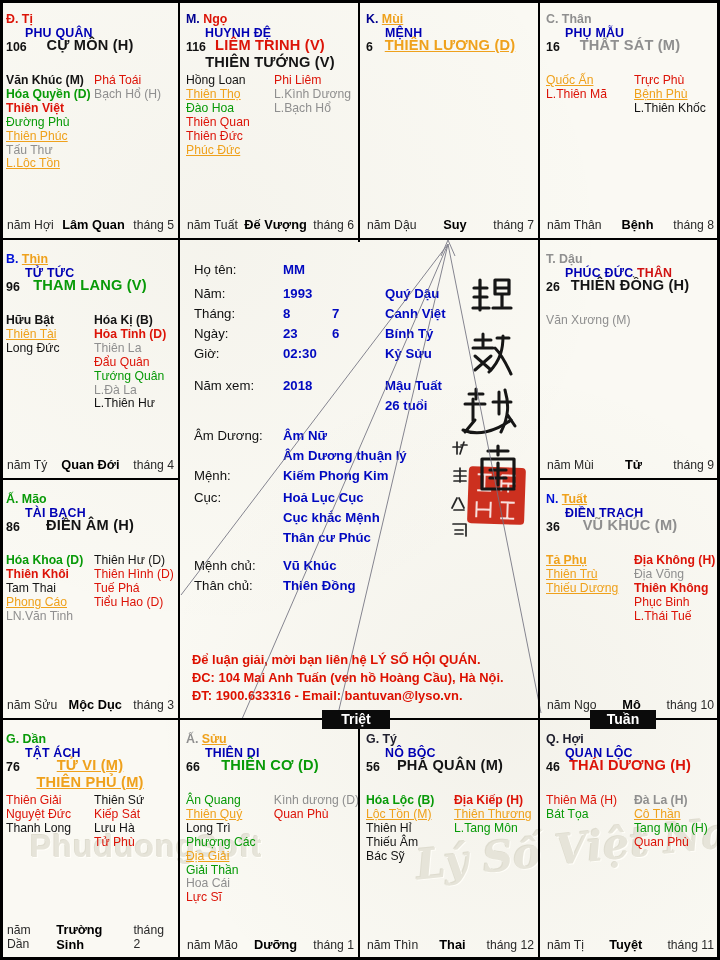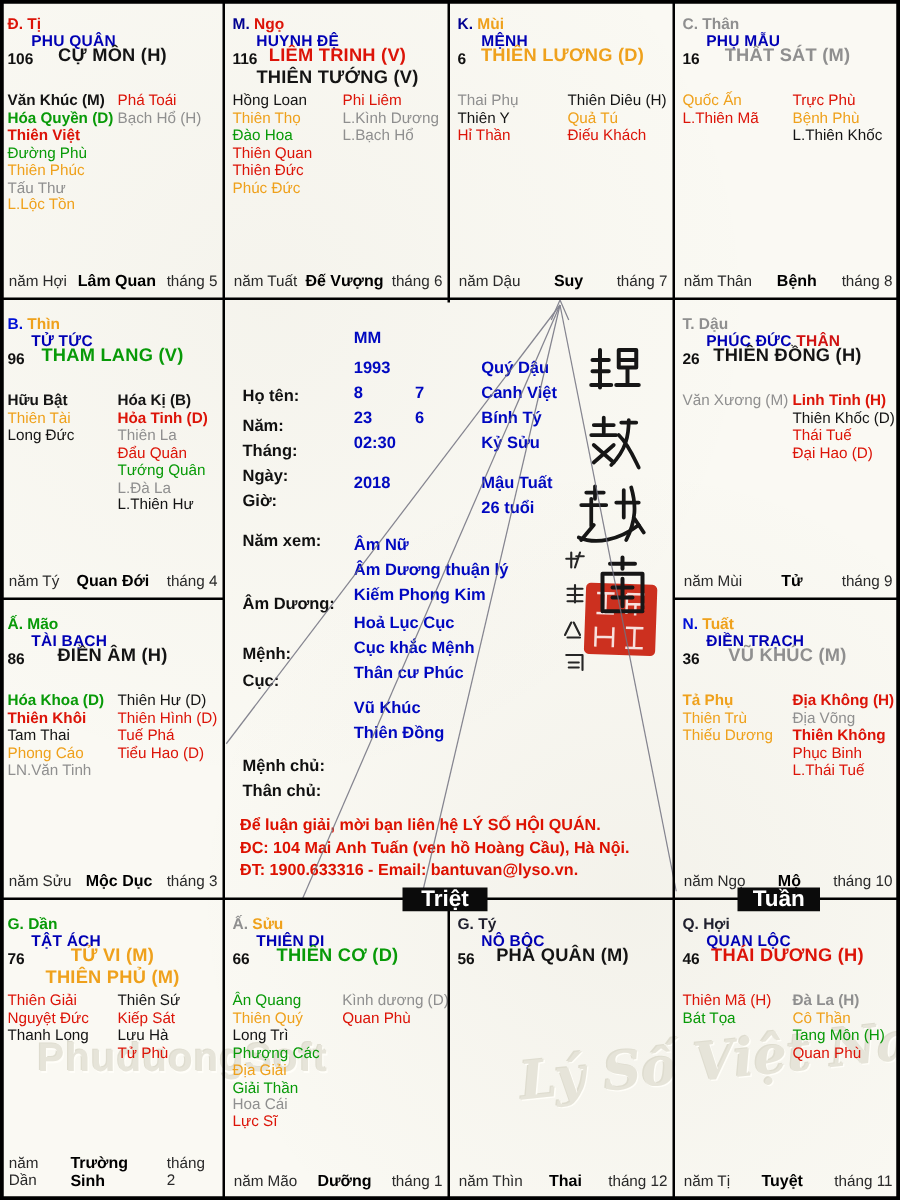--- a/index.html
+++ b/index.html
@@ -19,32 +19,32 @@
   .mains{position:absolute;top:37px;left:0;right:0;text-align:center;font-weight:bold;
          font-size:14.6px;line-height:16.5px;letter-spacing:.2px;}
   .cols{position:absolute;top:74px;left:6px;right:1px;display:flex;}
   .colL{width:88px;}
   .colR{flex:1;}
   .cols span{display:block;font-size:12.2px;line-height:13.9px;white-space:nowrap;}
   .ftr{position:absolute;bottom:8px;left:7px;right:6px;display:flex;justify-content:space-between;
        font-size:12.2px;color:#2a2a2a;align-items:baseline;}
   .fp{font-weight:bold;color:#000;font-size:12.8px;}
 
-  .c-red{color:#dc1408;} .c-green{color:#089a08;} .c-orange{color:#efa11c;}
+  .c-red{color:#dc1408;} .c-green{color:#089a08;} .c-orange{color:#efa11c;text-decoration:underline;}
   .c-gray{color:#8f8f8f;} .c-black{color:#141414;} .c-navy{color:#000090;}
   .c-blue{color:#0011d6;} .c-dark{color:#20202e;}
   .b{font-weight:bold;}
 
   .center{position:absolute;left:180px;top:240px;width:360px;height:480px;z-index:3;}
-  .clab{position:absolute;font-weight:bold;color:#101010;font-size:13.2px;white-space:nowrap;margin-top:47px;}
+  .clab{position:absolute;font-weight:normal;color:#101010;font-size:13.2px;white-space:nowrap;}
   .cval{position:absolute;font-weight:bold;color:#0008c0;font-size:13.2px;white-space:nowrap;}
   .contact{position:absolute;left:12px;font-weight:bold;color:#dd1100;font-size:12.9px;white-space:nowrap;}
 
   .badge{position:absolute;width:68px;height:19px;background:#0b0b0b;color:#fff;font-weight:bold;
-         font-size:18px;text-align:center;line-height:19px;z-index:10;
+         font-size:14px;text-align:center;line-height:19px;z-index:10;
          font-family:"Liberation Sans",sans-serif;}
   .wm{position:absolute;z-index:1;color:#e6e4d9;font-weight:bold;pointer-events:none;white-space:nowrap;}
   .wm-left{left:6px;top:828px;font-size:32px;letter-spacing:1px;
            text-shadow:1px 1px 0 #fffef9,-1px -1px 0 #dedccf;margin-left:24px;}
   .wm-right{left:415px;top:822px;font-size:42px;font-style:italic;
             font-family:"DejaVu Serif","Liberation Serif",serif;transform:rotate(-6deg);
             text-shadow:1px 1px 0 #fffef9,-1px -1px 0 #dedccf;}
   .overlay{position:absolute;left:0;top:0;z-index:5;pointer-events:none;}
   .callig{position:absolute;left:445px;top:262px;z-index:4;pointer-events:none;}
   .hidden-text{position:absolute;width:1px;height:1px;overflow:hidden;clip:rect(0 0 0 0);white-space:nowrap;}
@@ -120,32 +120,20 @@
     </div>
   <div class="cell" style="left:360px;top:0">
       <div class="hdr">
         <span class="stemwrap"><span class="c-navy">K.</span> <span class="c-orange">Mùi</span></span>
         <span class="pname"><span>MỆNH</span></span>
         <span class="pnum">6</span>
       </div>
       <div class="mains">
         <div class="c-orange">THIÊN LƯƠNG (D)</div>
       </div>
-      <div class="cols">
-        <div class="colL">
-          <span class="c-gray">Thai Phụ</span>
-          <span class="c-black">Thiên Y</span>
-          <span class="c-red">Hỉ Thần</span>
-        </div>
-        <div class="colR">
-          <span class="c-black">Thiên Diêu (H)</span>
-          <span class="c-orange">Quả Tú</span>
-          <span class="c-red">Điếu Khách</span>
-        </div>
-      </div>
       <div class="ftr">
         <span class="fy">năm Dậu</span>
         <span class="fp">Suy</span>
         <span class="fm">tháng 7</span>
       </div>
     </div>
   <div class="cell" style="left:540px;top:0">
       <div class="hdr">
         <span class="stemwrap"><span class="c-gray">C.</span> <span class="c-gray">Thân</span></span>
         <span class="pname"><span>PHỤ MẪU</span></span>
@@ -207,26 +195,20 @@
         <span class="stemwrap"><span class="c-gray">T.</span> <span class="c-gray">Dậu</span></span>
         <span class="pname"><span>PHÚC ĐỨC</span> <span class="pname2">THÂN</span></span>
         <span class="pnum">26</span>
       </div>
       <div class="mains">
         <div class="c-black">THIÊN ĐỒNG (H)</div>
       </div>
       <div class="cols">
         <div class="colL">
           <span class="c-gray">Văn Xương (M)</span>
-        </div>
-        <div class="colR">
-          <span class="c-red b">Linh Tinh (H)</span>
-          <span class="c-black">Thiên Khốc (D)</span>
-          <span class="c-red">Thái Tuế</span>
-          <span class="c-red">Đại Hao (D)</span>
         </div>
       </div>
       <div class="ftr">
         <span class="fy">năm Mùi</span>
         <span class="fp">Tử</span>
         <span class="fm">tháng 9</span>
       </div>
     </div>
   <div class="cell" style="left:0;top:480px">
       <div class="hdr">
@@ -348,20 +330,34 @@
       </div>
     </div>
   <div class="cell" style="left:360px;top:720px">
       <div class="hdr">
         <span class="stemwrap"><span class="c-dark">G.</span> <span class="c-dark">Tý</span></span>
         <span class="pname"><span>NÔ BỘC</span></span>
         <span class="pnum">56</span>
       </div>
       <div class="mains">
         <div class="c-black">PHÁ QUÂN (M)</div>
+      </div>
+      <div class="cols">
+        <div class="colL">
+          <span class="c-green b">Hóa Lộc (B)</span>
+          <span class="c-orange">Lộc Tồn (M)</span>
+          <span class="c-black">Thiên Hỉ</span>
+          <span class="c-black">Thiếu Âm</span>
+          <span class="c-black">Bác Sỹ</span>
+        </div>
+        <div class="colR">
+          <span class="c-red b">Địa Kiếp (H)</span>
+          <span class="c-orange">Thiên Thương</span>
+          <span class="c-green">L.Tang Môn</span>
+        </div>
       </div>
       <div class="ftr">
         <span class="fy">năm Thìn</span>
         <span class="fp">Thai</span>
         <span class="fm">tháng 12</span>
       </div>
     </div>
   <div class="cell" style="left:540px;top:720px">
       <div class="hdr">
         <span class="stemwrap"><span class="c-dark">Q.</span> <span class="c-dark">Hợi</span></span>

